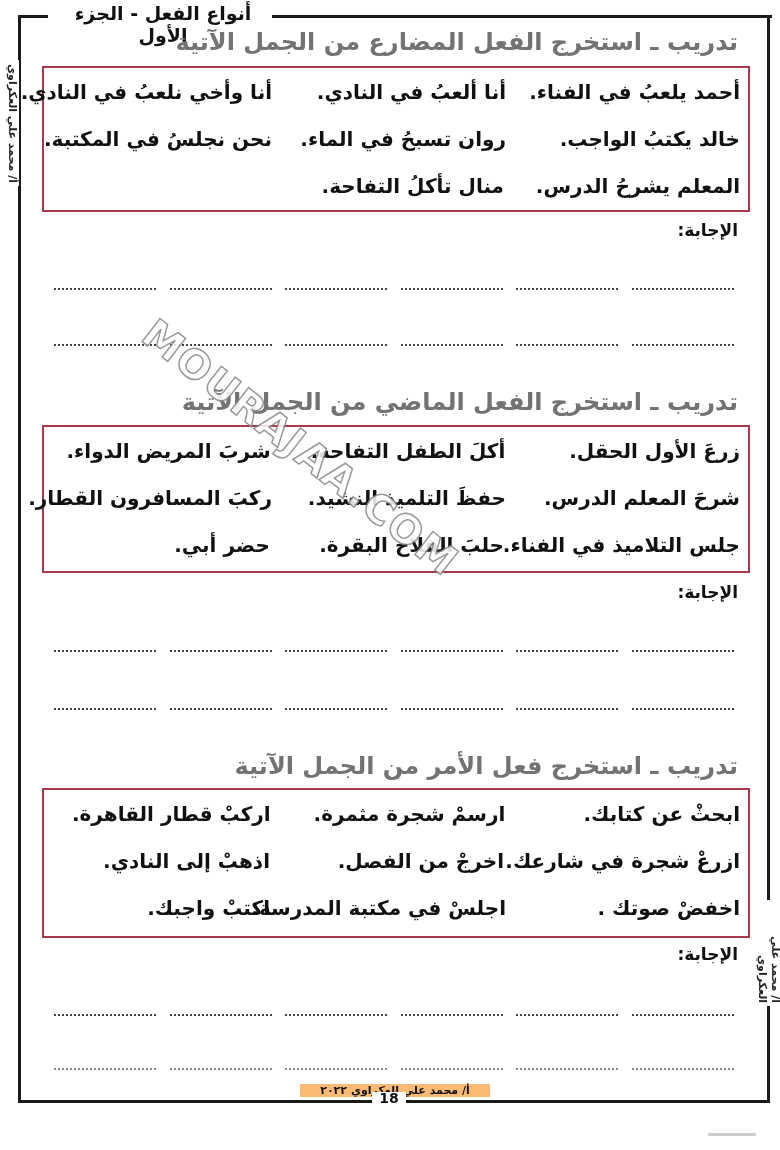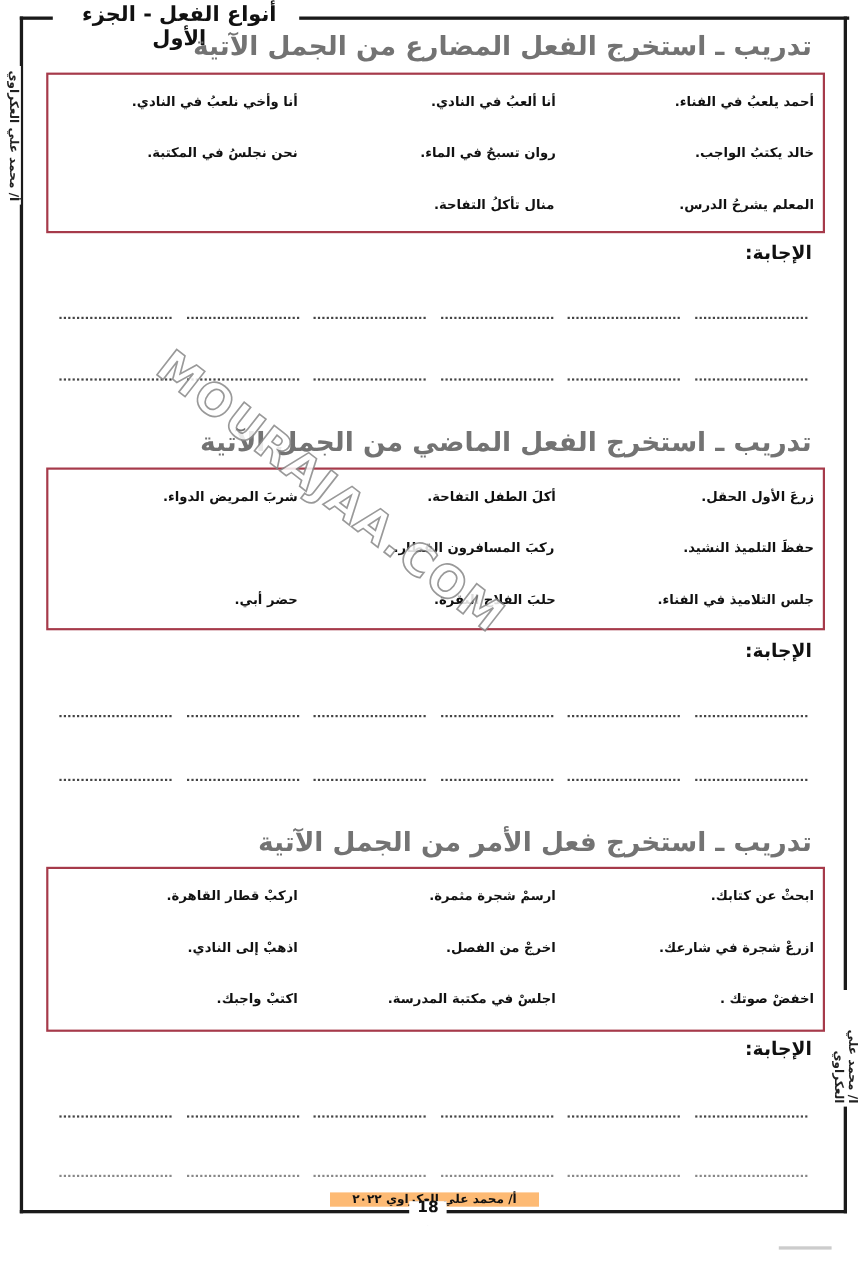--- a/index.html
+++ b/index.html
@@ -20,21 +20,21 @@
     }
     .section-title {
       position: absolute; right: 42px; direction: rtl; font-size: 24px; font-weight: bold; color: #737373;
       white-space: nowrap;
     }
     .box {
       position: absolute; left: 42px; width: 708px; border: 2px solid #a63a4a; box-sizing: border-box;
       background: #fff; direction: rtl;
     }
     .row { display: flex; flex-direction: row; height: 47px; align-items: center; }
-    .cell { width: 236px; box-sizing: border-box; padding-right: 8px; font-size: 12px; font-weight: bold; white-space: nowrap; }
+    .cell { width: 236px; box-sizing: border-box; padding-right: 8px; font-size: 20px; font-weight: bold; white-space: nowrap; }
     .answer-label { position: absolute; right: 42px; direction: rtl; font-size: 17px; font-weight: bold; }
     .dot-row { position: absolute; left: 54px; width: 680px; display: flex; justify-content: space-between; direction: rtl; }
     .dots { width: 102px; border-bottom: 2px dotted #444; height: 2px; }
     .dots.faint { border-bottom-color: #888; }
     .side-text {
       position: absolute; font-size: 11px; font-weight: bold; writing-mode: vertical-rl; direction: rtl; color: #222;
       background: #fff; padding: 3px 0;
     }
     .watermark {
       position: absolute; left: 162px; top: 310px; font-size: 40px; font-weight: bold; color: #ffffff;
@@ -107,20 +107,21 @@
 </div>
 
 <div class="section-title" style="top:388px;">تدريب ـ استخرج الفعل الماضي من الجمل الآتية</div>
 <div class="box" style="top:425px; height:148px;">
   <div class="row">
     <div class="cell">زرعَ الأول الحقل.</div>
     <div class="cell">أكلَ الطفل التفاحة.</div>
     <div class="cell">شربَ المريض الدواء.</div>
   </div>
   <div class="row">
+    <div class="cell">شرحَ المعلم الدرس.</div>
     <div class="cell">حفظَ التلميذ النشيد.</div>
     <div class="cell">ركبَ المسافرون القطار.</div>
   </div>
   <div class="row">
     <div class="cell">جلس التلاميذ في الفناء.</div>
     <div class="cell">حلبَ الفلاح البقرة.</div>
     <div class="cell">حضر أبي.</div>
   </div>
 </div>
 <div class="answer-label" style="top:582px;">الإجابة:</div>

